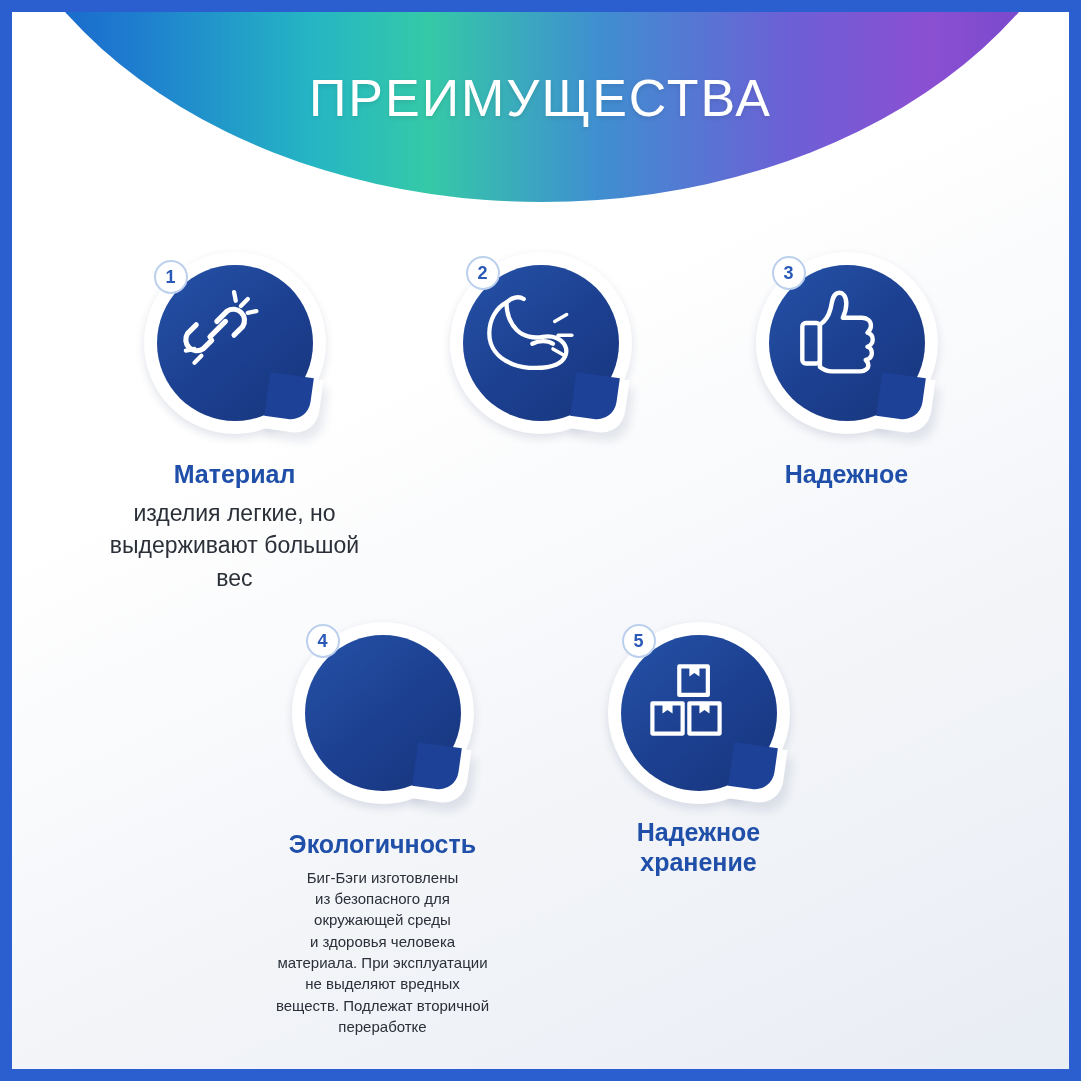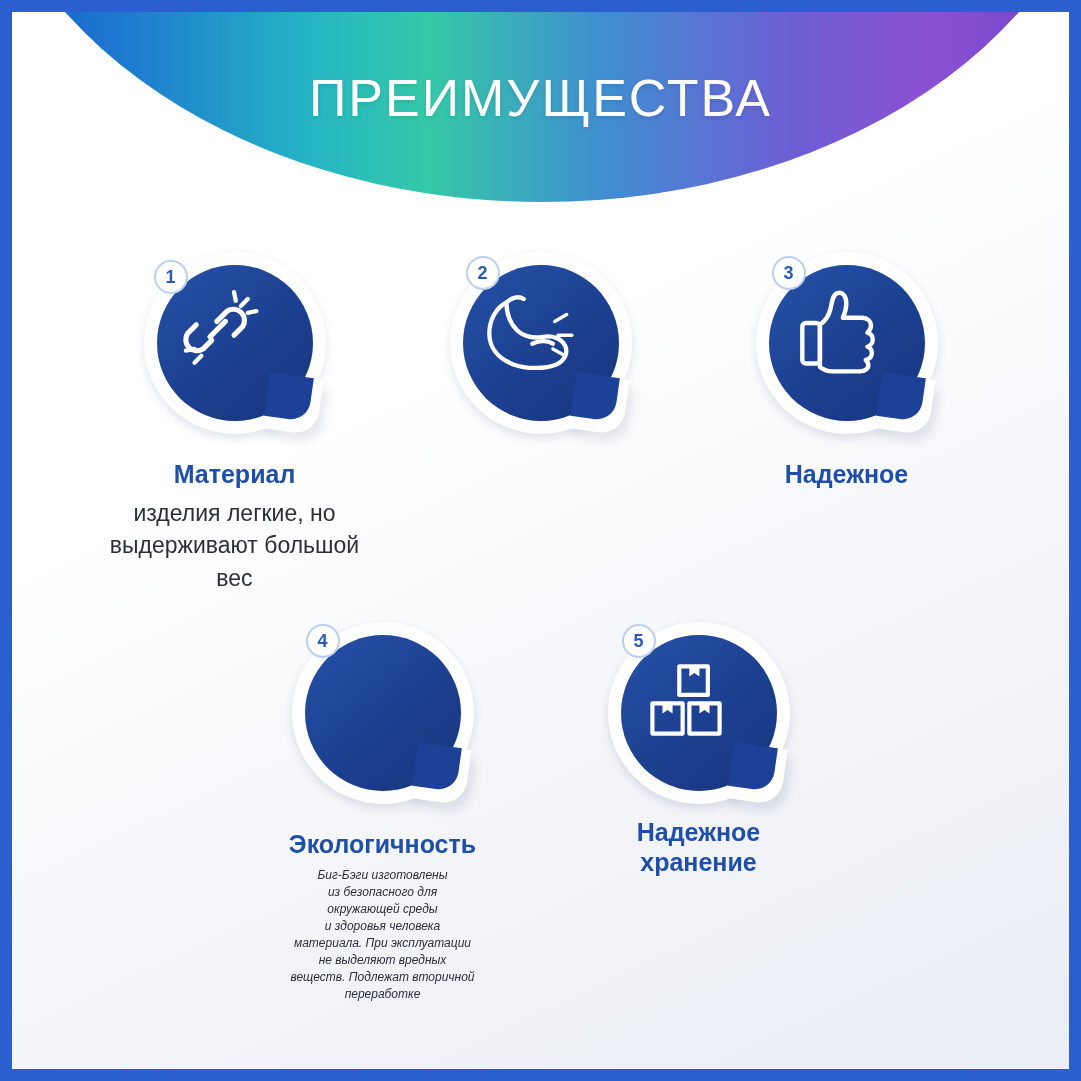--- a/index.html
+++ b/index.html
@@ -190,21 +190,21 @@
   }
 
   
   #f1 .badge { left: 10px; top: 8px; }
   #f2 .badge { left: 16px; top: 4px; }
   #f3 .badge { left: 16px; top: 4px; }
   #f4 .badge { left: 14px; top: 2px; }
   #f5 .badge { left: 14px; top: 2px; }
 
   #row2 .feature { width: 300px; }
-  #f4 .f-desc { font-size: 12px; font-style: italic; }
+  #f4 .f-desc { font-size: 15px; }
   #f5 .f-title { line-height: 1.2; margin-top: 13px; }
 </style>
 </head>
 <body>
 
 <div id="poster">
   <div id="panel">
 
     <div id="banner">
       <div id="banner-inner"></div>

